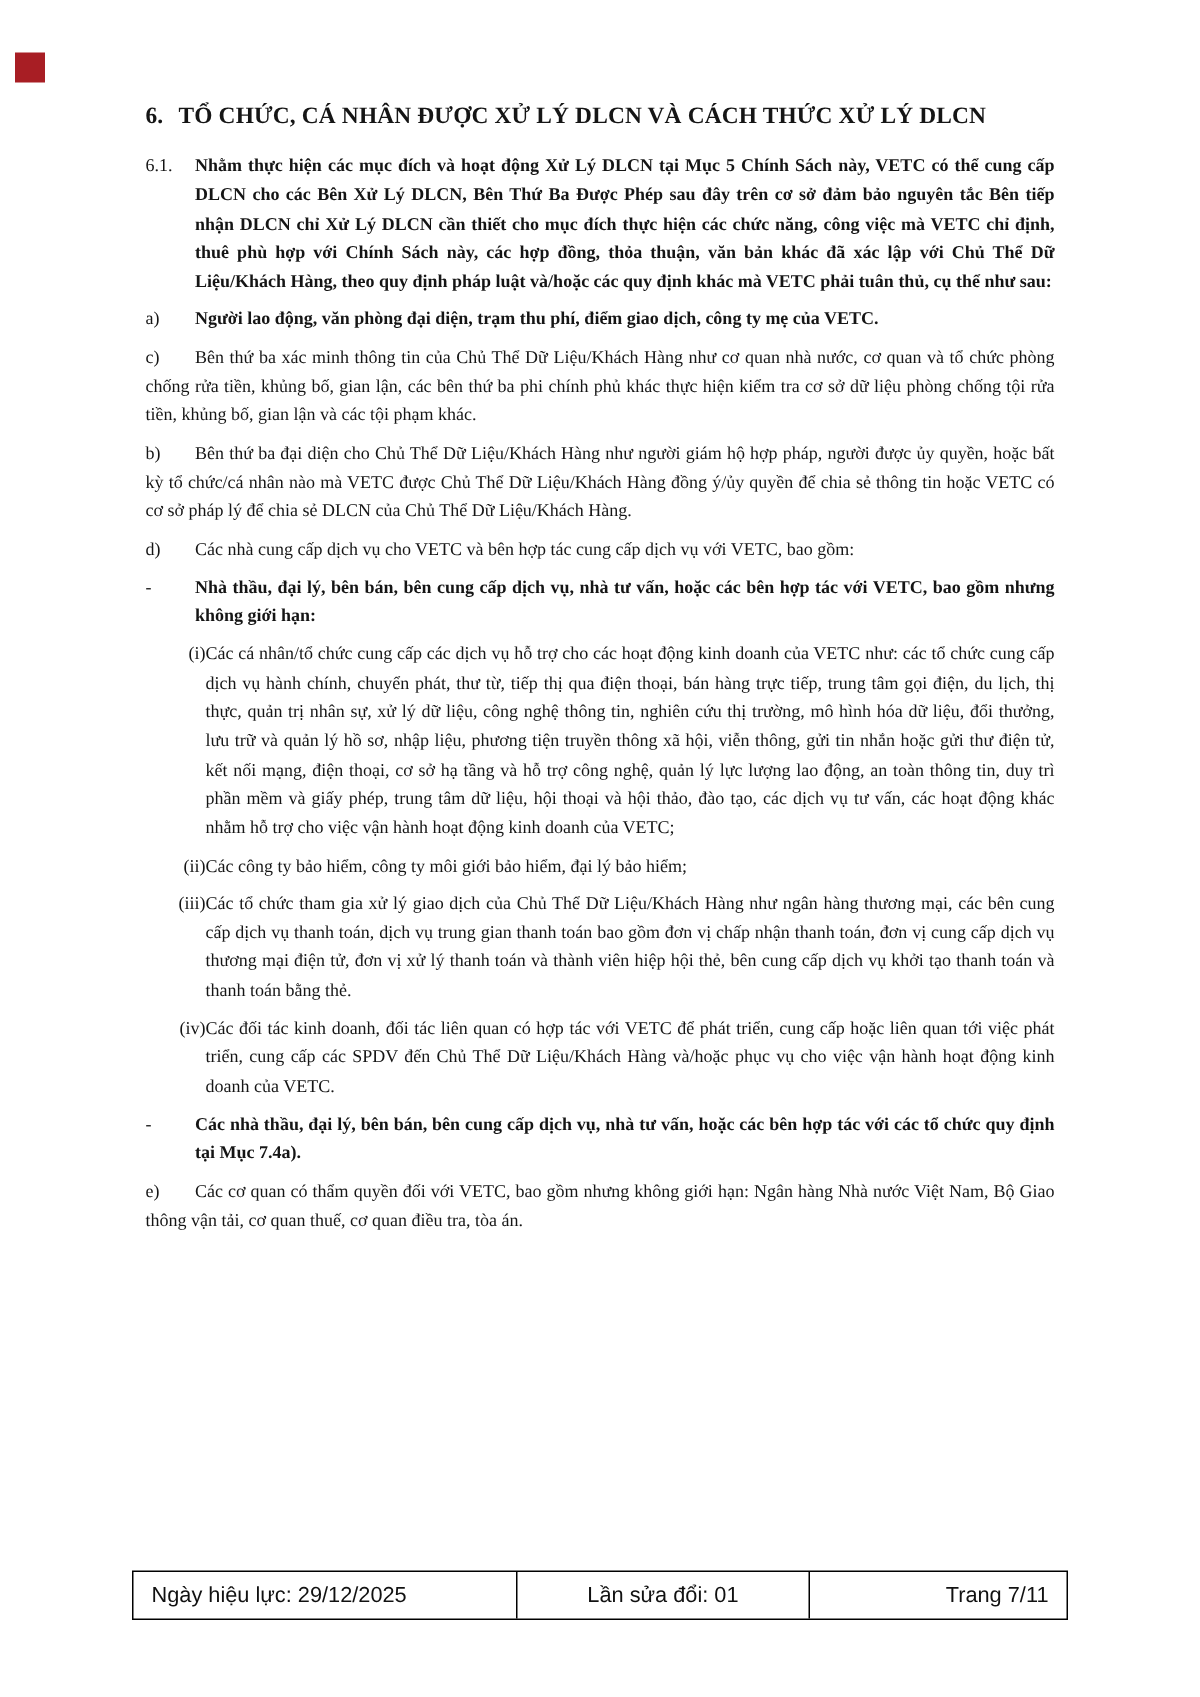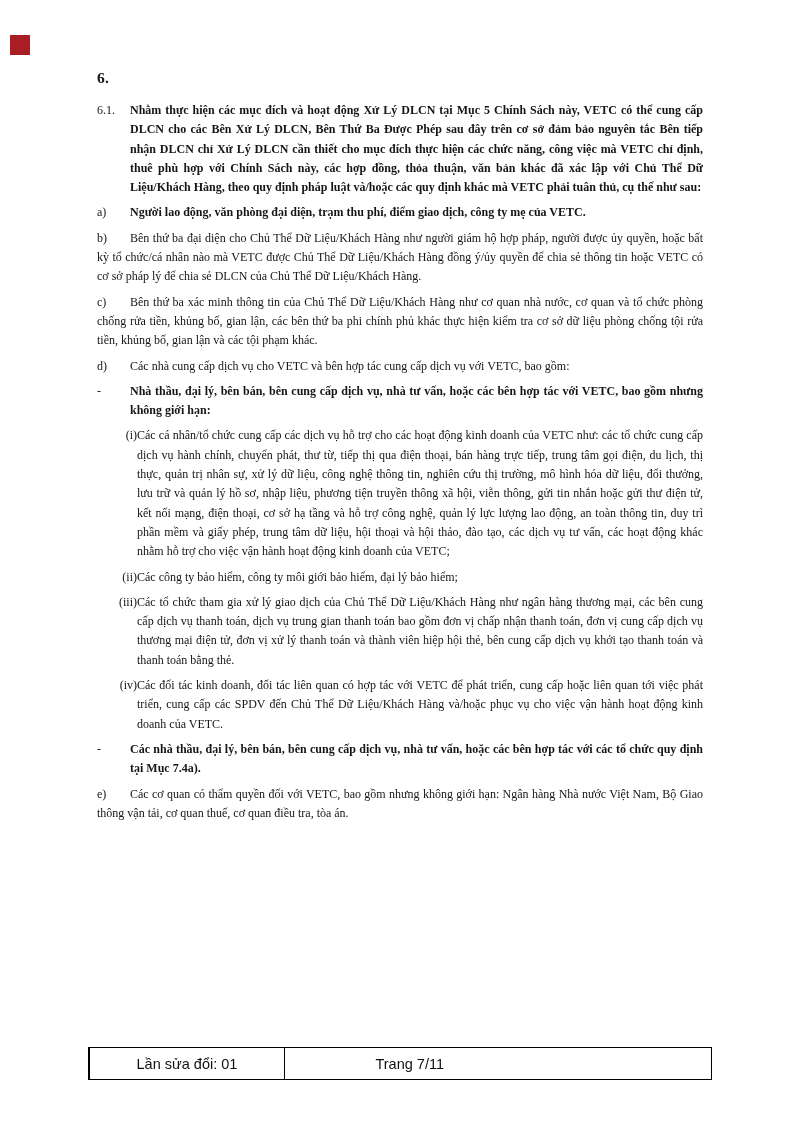--- a/index.html
+++ b/index.html
@@ -75,38 +75,39 @@
 <body>
 
 <div class="page">
 
   <div class="logo-mark" style="background: rgb(168, 30, 36);"></div>
 
   <div class="content">
 
     <div class="heading">
       <span class="hnum">6.</span>
+      <span>TỔ CHỨC, CÁ NHÂN ĐƯỢC XỬ LÝ DLCN VÀ CÁCH THỨC XỬ LÝ DLCN</span>
     </div>
 
     <div class="p hang">
       <span class="lbl">6.1.</span>
       <span class="txt">Nhằm thực hiện các mục đích và hoạt động Xử Lý DLCN tại Mục 5 Chính Sách này, VETC có thể cung cấp DLCN cho các Bên Xử Lý DLCN, Bên Thứ Ba Được Phép sau đây trên cơ sở đảm bảo nguyên tắc Bên tiếp nhận DLCN chỉ Xử Lý DLCN cần thiết cho mục đích thực hiện các chức năng, công việc mà VETC chỉ định, thuê phù hợp với Chính Sách này, các hợp đồng, thỏa thuận, văn bản khác đã xác lập với Chủ Thể Dữ Liệu/Khách Hàng, theo quy định pháp luật và/hoặc các quy định khác mà VETC phải tuân thủ, cụ thể như sau:</span>
     </div>
 
     <div class="p hang">
       <span class="lbl">a)</span>
       <span class="txt">Người lao động, văn phòng đại diện, trạm thu phí, điểm giao dịch, công ty mẹ của VETC.</span>
     </div>
 
     <div class="p flow">
-      <span class="lbl">b)</span><span>Bên thứ ba đại diện cho Chủ Thể Dữ Liệu/Khách Hàng như người giám hộ hợp pháp, người được ủy quyền, hoặc bất kỳ tổ chức/cá nhân nào mà VETC được Chủ Thể Dữ Liệu/Khách Hàng đồng ý/ủy quyền để chia sẻ thông tin hoặc VETC có cơ sở pháp lý để chia sẻ DLCN của Chủ Thể Dữ Liệu/Khách Hàng.</span>
+      <span class="lbl">c)</span><span>Bên thứ ba xác minh thông tin của Chủ Thể Dữ Liệu/Khách Hàng như cơ quan nhà nước, cơ quan và tổ chức phòng chống rửa tiền, khủng bố, gian lận, các bên thứ ba phi chính phủ khác thực hiện kiểm tra cơ sở dữ liệu phòng chống tội rửa tiền, khủng bố, gian lận và các tội phạm khác.</span>
     </div>
 
     <div class="p flow">
-      <span class="lbl">c)</span><span>Bên thứ ba xác minh thông tin của Chủ Thể Dữ Liệu/Khách Hàng như cơ quan nhà nước, cơ quan và tổ chức phòng chống rửa tiền, khủng bố, gian lận, các bên thứ ba phi chính phủ khác thực hiện kiểm tra cơ sở dữ liệu phòng chống tội rửa tiền, khủng bố, gian lận và các tội phạm khác.</span>
+      <span class="lbl">b)</span><span>Bên thứ ba đại diện cho Chủ Thể Dữ Liệu/Khách Hàng như người giám hộ hợp pháp, người được ủy quyền, hoặc bất kỳ tổ chức/cá nhân nào mà VETC được Chủ Thể Dữ Liệu/Khách Hàng đồng ý/ủy quyền để chia sẻ thông tin hoặc VETC có cơ sở pháp lý để chia sẻ DLCN của Chủ Thể Dữ Liệu/Khách Hàng.</span>
     </div>
 
     <div class="p flow">
       <span class="lbl">d)</span><span>Các nhà cung cấp dịch vụ cho VETC và bên hợp tác cung cấp dịch vụ với VETC, bao gồm:</span>
     </div>
 
     <div class="p hang">
       <span class="lbl">-</span>
       <span class="txt">Nhà thầu, đại lý, bên bán, bên cung cấp dịch vụ, nhà tư vấn, hoặc các bên hợp tác với VETC, bao gồm nhưng không giới hạn:</span>
     </div>
@@ -137,17 +138,18 @@
     </div>
 
     <div class="p flow">
       <span class="lbl">e)</span><span>Các cơ quan có thẩm quyền đối với VETC, bao gồm nhưng không giới hạn: Ngân hàng Nhà nước Việt Nam, Bộ Giao thông vận tải, cơ quan thuế, cơ quan điều tra, tòa án.</span>
     </div>
 
 
   </div>
 
   <div class="footer">
+    <div class="fcell c1">Ngày hiệu lực: 29/12/2025</div>
     <div class="fcell c2">Lần sửa đổi: 01</div>
     <div class="fcell c3">Trang 7/11</div>
   </div>
 
 </div>
 
 </body></html>

